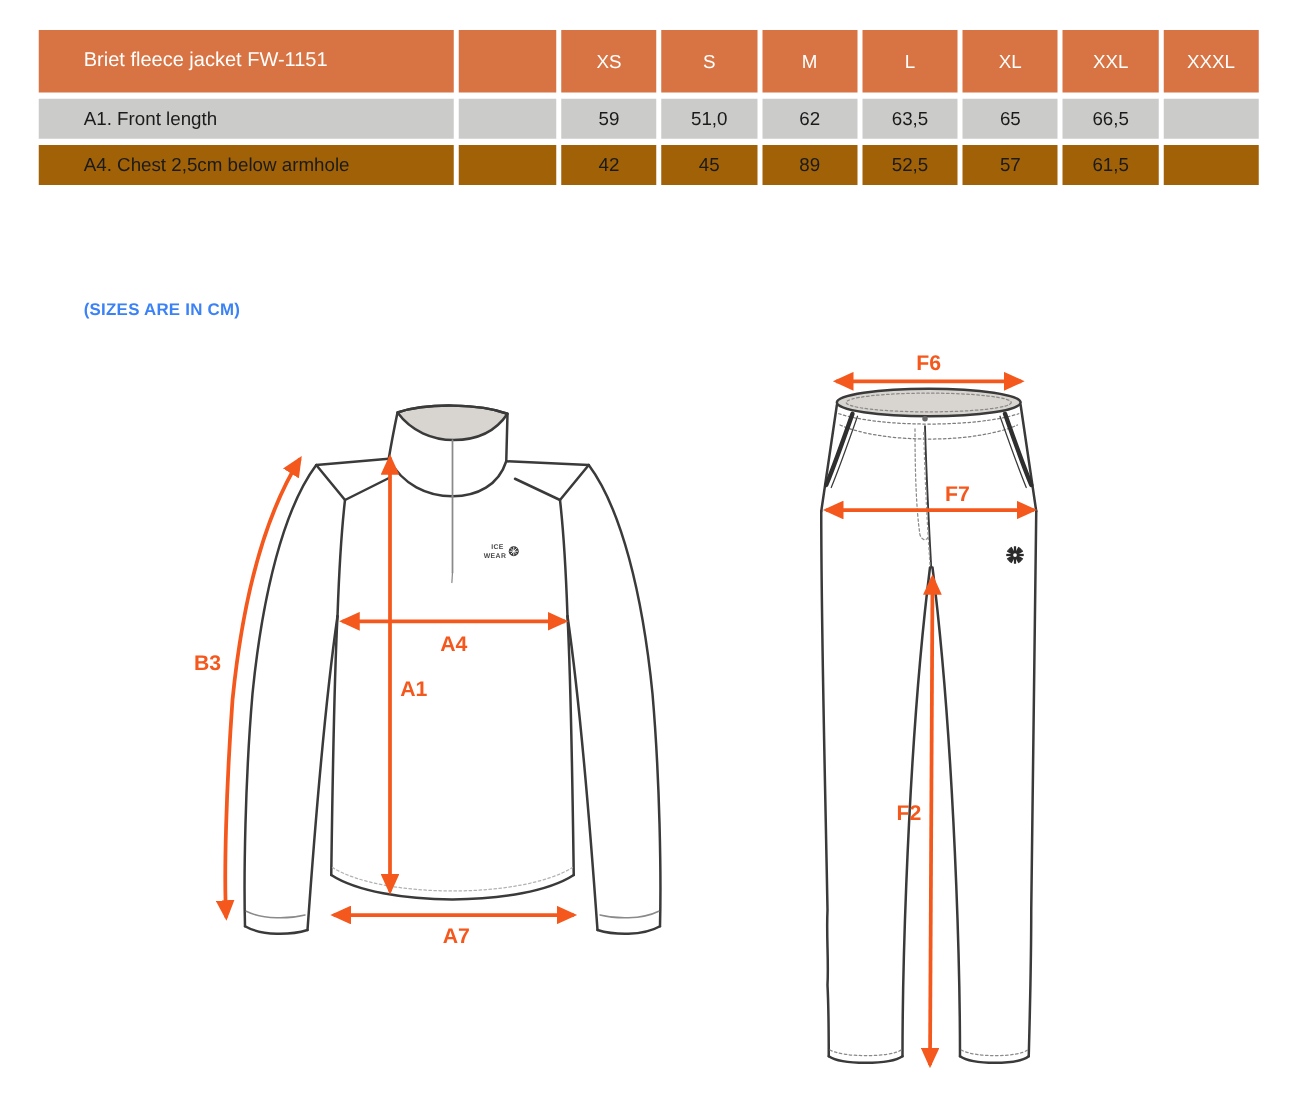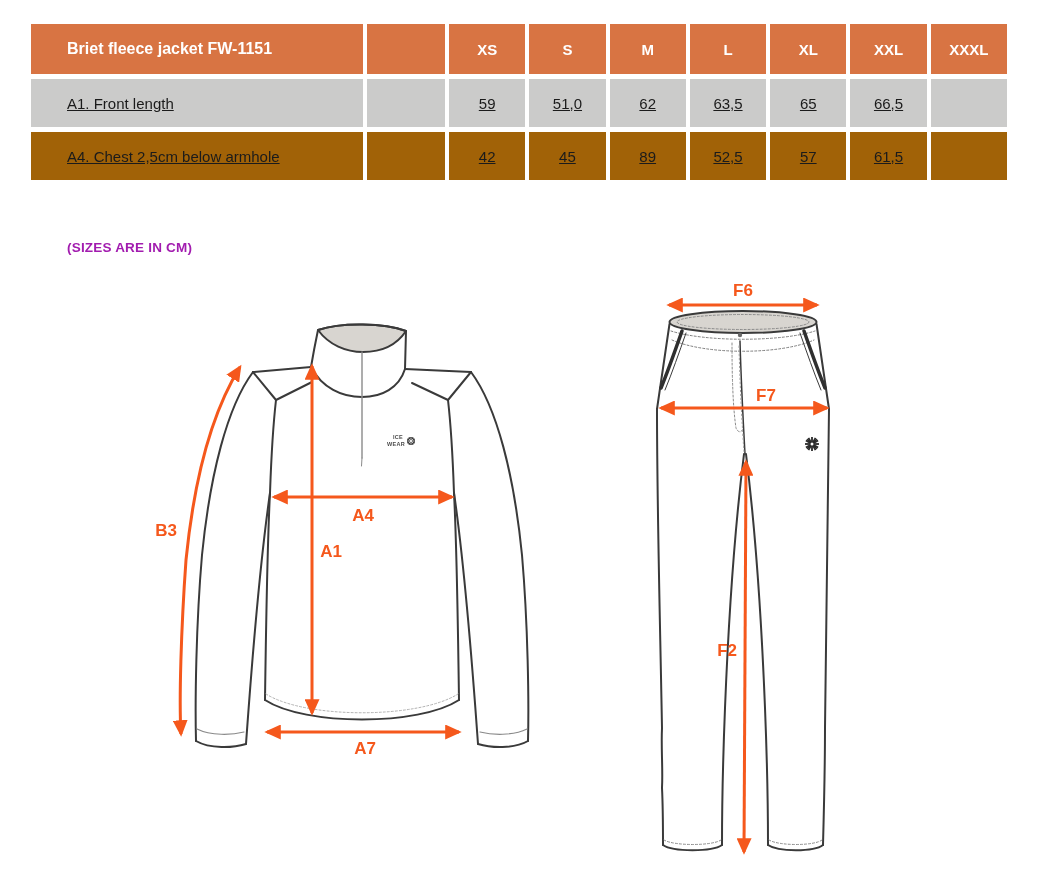--- a/index.html
+++ b/index.html
@@ -7,31 +7,31 @@
   .page{position:relative;width:1040px;height:894px;background:#fff;overflow:hidden;}
 
   
   table.size-table{
     position:absolute;left:27px;top:19px;width:984px;
     border-collapse:separate;border-spacing:4px 5px;table-layout:fixed;
   }
   .size-table th,.size-table td{padding:0;vertical-align:middle;}
   .size-table thead th{
     background:#D87443;color:#ffffff;height:50px;
-    font-size:15px;font-weight:700;text-align:center;
+    font-size:15px;font-weight:400;text-align:center;
   }
   .size-table thead th.name{ text-align:left;padding-left:36px;font-size:16px; }
-  .size-table tbody td{height:48px;font-size:15px;text-align:center;text-decoration:underline;}
+  .size-table tbody td{height:32px;font-size:15px;text-align:center;}
   .size-table tbody tr.dark td{background:#CBCBCA;}
   .size-table tbody tr.light td{background:#a16207;}
   .size-table tbody td.label{text-align:left;padding-left:36px;}
 
   .unit-note{
     position:absolute;left:67px;top:240px;
-    color:#a21caf;font-size:13.5px;font-weight:700;letter-spacing:.2px;
+    color:#3b82f6;font-size:13.5px;font-weight:700;letter-spacing:.2px;
   }
 
   .diagram{position:absolute;}
   #jacket-svg{left:140px;top:300px;}
   #pants-svg{left:620px;top:278px;}
 
   svg text.mlabel{
     font-family:"Liberation Sans", sans-serif;
     font-size:17px;font-weight:700;fill:#F5581C;
   }

